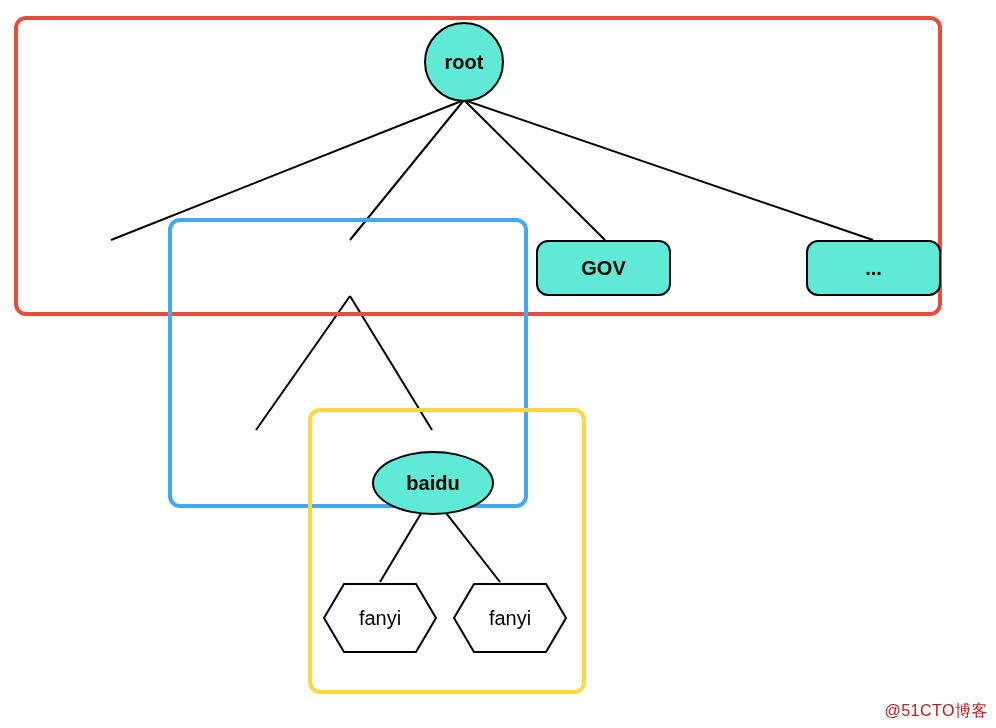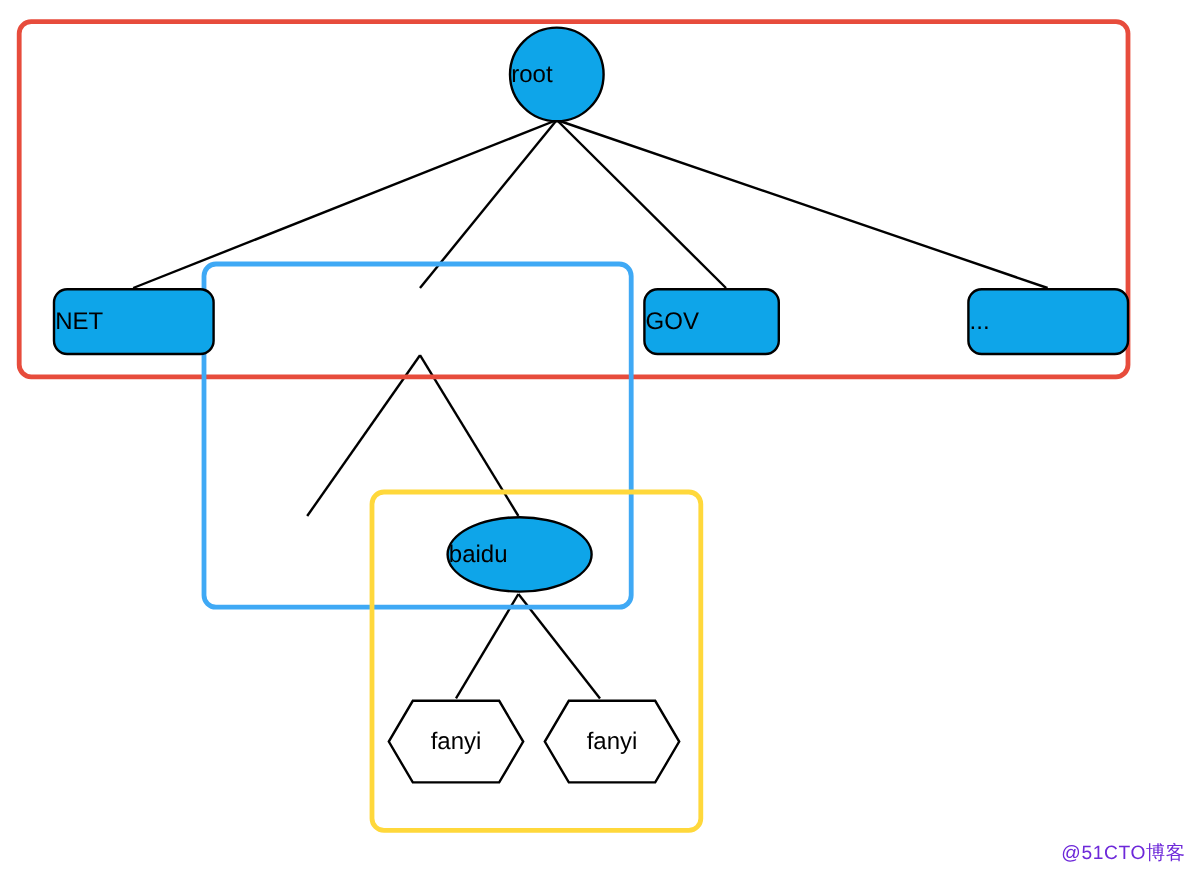--- a/index.html
+++ b/index.html
@@ -14,23 +14,24 @@
     position: relative;
   }
   .canvas {
     position: absolute;
     inset: 0;
   }
   .node {
     position: absolute;
     display: flex;
     align-items: center;
-    justify-content: flex-start;
-    background: #0ea5e9;
+    justify-content: center;
+    background: #5eead4;
     box-sizing: border-box;
+    font-weight: bold;
   }
   .circle {
     border: 2px solid #000;
     border-radius: 50%;
   }
   .rrect {
     border: 2px solid #000;
     border-radius: 12px;
   }
   .ellipse {
@@ -64,21 +65,21 @@
     position: absolute;
     inset: 0;
     width: 996px;
     height: 728px;
   }
   .watermark {
     position: absolute;
     right: 8px;
     bottom: 6px;
     font-size: 16px;
-    color: #6d28d9;
+    color: #b91c1c;
     letter-spacing: .5px;
   }
 </style>
 </head>
 <body>
 
 <div class="canvas">
 
   <svg class="lines">
 
@@ -97,35 +98,32 @@
   <div class="group-box red" style="left:14px; top:16px; width:928px; height:300px;"></div>
 
   <div class="group-box blue" style="left:168px; top:218px; width:360px; height:290px;"></div>
 
   <div class="group-box yellow" style="left:308px; top:408px; width:278px; height:286px;"></div>
 
   <div class="node circle" style="left:424px; top:22px; width:80px; height:80px;">
     <span>root</span>
   </div>
 
-  <div class="node rrect" style="left:44px; top:240px; width:135px; height:56px;">
-    <span>NET</span>
-  </div>
 
 
-  <div class="node rrect" style="left:536px; top:240px; width:114px; height:56px;">
+  <div class="node rrect" style="left:536px; top:240px; width:135px; height:56px;">
     <span>GOV</span>
   </div>
 
   <div class="node rrect" style="left:806px; top:240px; width:135px; height:56px;">
     <span>...</span>
   </div>
 
 
-  <div class="node ellipse" style="left:372px; top:430px; width:122px; height:64px;">
+  <div class="node ellipse" style="left:372px; top:451px; width:122px; height:64px;">
     <span>baidu</span>
   </div>
 
   <div class="hex" style="left:322px; top:582px; width:116px; height:72px;">
     <svg viewBox="0 0 116 72">
       <polygon points="22,2 94,2 114,36 94,70 22,70 2,36" fill="#fff" stroke="#000" stroke-width="2"></polygon>
     </svg>
     <div class="label">
       <span>fanyi</span>
     </div>

